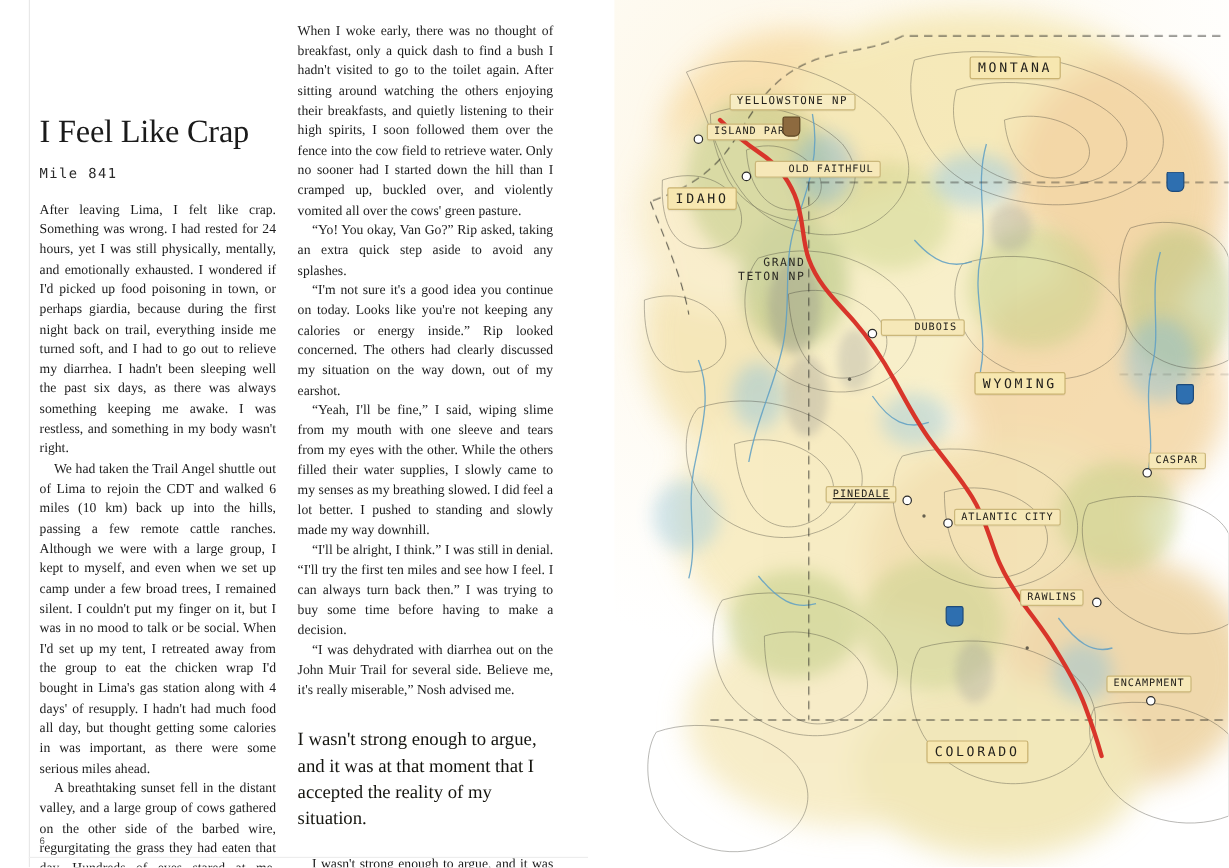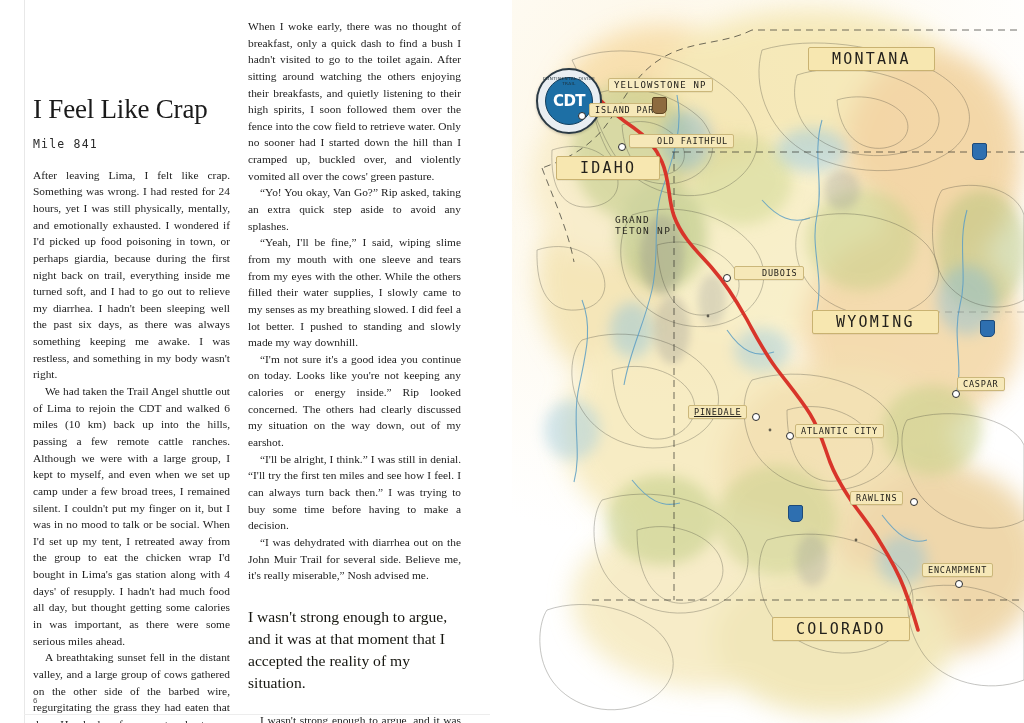--- a/index.html
+++ b/index.html
@@ -126,23 +126,23 @@
     letter-spacing: 0.8px;
     color: #23211c;
     background: #f6e8b8;
     border: 1px solid #cbb77a;
     border-radius: 2px;
     padding: 1px 5px 1px 5px;
     white-space: nowrap;
     box-shadow: 0 1px 0 rgba(0,0,0,0.05);
   }
   .place.state {
-    font-size: 15px;
+    font-size: 11px;
     letter-spacing: 2.2px;
-    padding: 2px 23px;
+    padding: 2px 6px;
     background: #f7e7b0;
     border-color: #c9b271;
   }
   .place.park {
     font-size: 9px;
     letter-spacing: 1.2px;
     background: #f7ecc2;
   }
   .place.plain {
     background: transparent;
@@ -218,22 +218,22 @@
       <div class="mile-label">Mile 841</div>
       <p class="body">After leaving Lima, I felt like crap. Something was wrong. I had rested for 24 hours, yet I was still physically, mentally, and emotionally exhausted. I wondered if I'd picked up food poisoning in town, or perhaps giardia, because during the first night back on trail, everything inside me turned soft, and I had to go out to relieve my diarrhea. I hadn't been sleeping well the past six days, as there was always something keeping me awake. I was restless, and something in my body wasn't right.</p>
       <p class="body">We had taken the Trail Angel shuttle out of Lima to rejoin the CDT and walked 6 miles (10 km) back up into the hills, passing a few remote cattle ranches. Although we were with a large group, I kept to myself, and even when we set up camp under a few broad trees, I remained silent. I couldn't put my finger on it, but I was in no mood to talk or be social. When I'd set up my tent, I retreated away from the group to eat the chicken wrap I'd bought in Lima's gas station along with 4 days' of resupply. I hadn't had much food all day, but thought getting some calories in was important, as there were some serious miles ahead.</p>
       <p class="body">A breathtaking sunset fell in the distant valley, and a large group of cows gathered on the other side of the barbed wire, regurgitating the grass they had eaten that day. Hundreds of eyes stared at me, peaceful vacant looks, while I did my best to work away at my wrap.</p>
 
     </div>
 
     <div class="col-right">
       <p class="body">When I woke early, there was no thought of breakfast, only a quick dash to find a bush I hadn't visited to go to the toilet again. After sitting around watching the others enjoying their breakfasts, and quietly listening to their high spirits, I soon followed them over the fence into the cow field to retrieve water. Only no sooner had I started down the hill than I cramped up, buckled over, and violently vomited all over the cows' green pasture.</p>
       <p class="body">“Yo! You okay, Van Go?” Rip asked, taking an extra quick step aside to avoid any splashes.</p>
+      <p class="body">“I'm not sure it's a good idea you continue on today. Looks like you're not keeping any calories or energy inside.” Rip looked concerned. The others had clearly discussed my situation on the way down, out of my earshot.</p>
       <p class="body">“Yeah, I'll be fine,” I said, wiping slime from my mouth with one sleeve and tears from my eyes with the other. While the others filled their water supplies, I slowly came to my senses as my breathing slowed. I did feel a lot better. I pushed to standing and slowly made my way downhill.</p>
-      <p class="body">“I'm not sure it's a good idea you continue on today. Looks like you're not keeping any calories or energy inside.” Rip looked concerned. The others had clearly discussed my situation on the way down, out of my earshot.</p>
       <p class="body">“I'll be alright, I think.” I was still in denial. “I'll try the first ten miles and see how I feel. I can always turn back then.” I was trying to buy some time before having to make a decision.</p>
       <p class="body">“I was dehydrated with diarrhea out on the John Muir Trail for several side. Believe me, it's really miserable,” Nosh advised me.</p>
       <div class="pullquote">I wasn't strong enough to argue, and it was at that moment that I accepted the reality of my situation.</div>
       <p class="body" style="text-indent:12px">I wasn't strong enough to argue, and it was at that moment that I accepted the reality of my situation. I was not well and definitely not strong enough to hike into the mountains and do four consecutive marathon days.</p>
     </div>
 
     <div class="folio">6</div>
   </div>
 
   <div class="map-page">
@@ -352,32 +352,28 @@
                  C378,558 386,572 392,588 C398,604 402,616 406,630" stroke="#d8352a" stroke-width="3.6" stroke-linecap="round"></path>
       </g>
 
       <g fill="#2a2a24" opacity="0.7">
         <circle cx="196" cy="316" r="1.4"></circle>
         <circle cx="258" cy="430" r="1.4"></circle>
         <circle cx="344" cy="540" r="1.4"></circle>
       </g>
     </svg>
 
-    <div class="cdt-badge" style="left:24px; top:68px;">
-      <div class="ring-text" style="top:6px;">CONTINENTAL DIVIDE TRAIL</div>
-      <div class="inner">CDT</div>
-    </div>
 
     <div class="place state" style="left:296px; top:47px;">MONTANA</div>
     <div class="place state" style="left:44px; top:156px;">IDAHO</div>
     <div class="place state" style="left:300px; top:310px;">WYOMING</div>
     <div class="place state" style="left:260px; top:617px;">COLORADO</div>
 
     <div class="place park" style="left:96px; top:78px;">YELLOWSTONE NP</div>
-    <div class="place plain" style="left:103px; top:214px; white-space:pre-line; text-align:left;">GRAND
+    <div class="place plain" style="left:103px; top:214px; white-space:pre-line; text-align:right;">GRAND
 TETON NP</div>
 
     <div class="place" style="left:77px; top:103px;">ISLAND PARK</div>
     <div class="place" style="left:117px; top:134px;padding-left:27px;">OLD FAITHFUL</div>
     <div class="place" style="left:222px; top:266px;padding-left:27px;">DUBOIS</div>
     <div class="place" style="left:445px; top:377px;">CASPAR</div>
     <div class="place" style="left:176px; top:405px;text-decoration:underline;">PINEDALE</div>
     <div class="place" style="left:283px; top:424px;">ATLANTIC CITY</div>
     <div class="place" style="left:338px; top:491px;">RAWLINS</div>
     <div class="place" style="left:410px; top:563px;">ENCAMPMENT</div>

